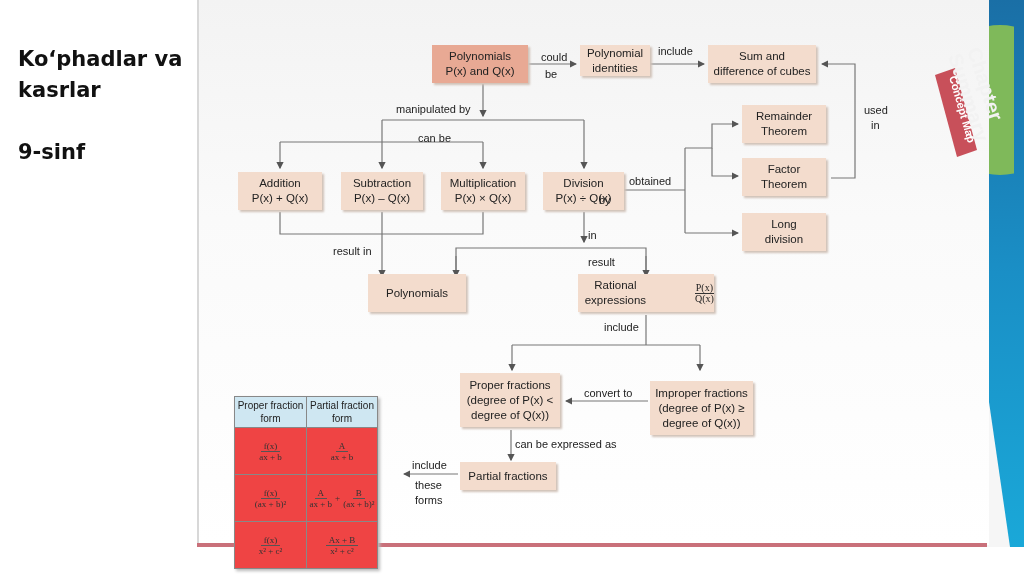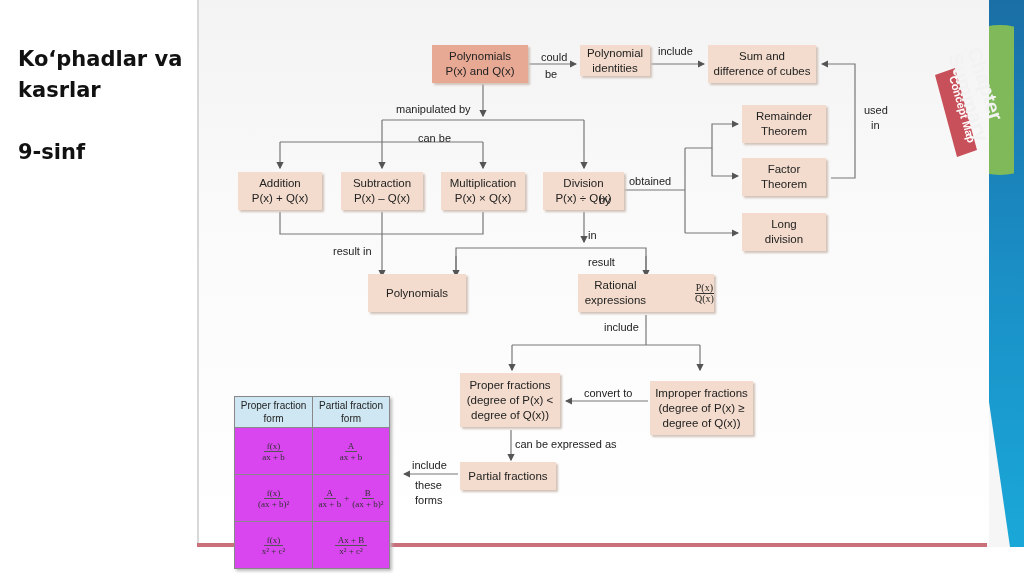--- a/index.html
+++ b/index.html
@@ -10,21 +10,21 @@
   .panel-bottom { position:absolute; left:197px; top:543px; width:790px; height:4px; background:#c9707a; }
   .blue-band { position:absolute; left:960px; top:0; width:64px; height:547px; background:linear-gradient(180deg,#1a6fa6 0%,#1a8fc6 50%,#1aa8d8 100%); }
   .white-fold { position:absolute; left:900px; top:0; width:110px; height:547px; background:#f6f6f6; clip-path:polygon(0 0, 28% 0, 100% 100%, 0 100%); }
   .green-circle { position:absolute; left:930px; top:25px; width:140px; height:150px; border-radius:50%; background:#7fb95a; clip-path:polygon(0 0,60% 0,60% 100%,0 100%); }
   svg.lines { position:absolute; left:0; top:0; }
   .node { position:absolute; background:#f3dccd; box-shadow:2px 2px 2px #d0c2b8; display:flex; align-items:center; justify-content:center; text-align:center; font-size:11.5px; line-height:15px; color:#222; }
   .node.main { background:#e8a994; }
   .lbl { position:absolute; font-size:11px; line-height:15px; color:#222; white-space:nowrap; }
   .frac { display:inline-flex; flex-direction:column; align-items:center; font-family:"Liberation Serif", serif; font-size:10px; line-height:10px; vertical-align:middle; margin-left:2px; }
   .frac .num { border-bottom:1px solid #333; padding:0 1px; }
-  table.forms { position:absolute; left:234px; top:396px; width:156px; border-collapse:collapse; background:#d946ef; box-shadow:2px 2px 3px #bbb; }
+  table.forms { position:absolute; left:234px; top:396px; width:144px; border-collapse:collapse; background:#ef4444; box-shadow:2px 2px 3px #bbb; }
   table.forms th { background:#cfe7f2; font-weight:normal; font-size:10px; line-height:13px; color:#222; padding:2px 2px; border:1px solid #888; }
   table.forms td { font-family:"Liberation Serif", serif; font-size:9px; color:#333; text-align:center; border:1px solid #888; padding:10px 2px; height:26px; }
   .fr { display:inline-flex; flex-direction:column; align-items:center; vertical-align:middle; }
   .fr .n { border-bottom:1px solid #555; padding:0 3px; }
   .plus { margin:0 3px; vertical-align:middle; }
 </style>
 </head>
 <body>
 
 <div class="left-title">

